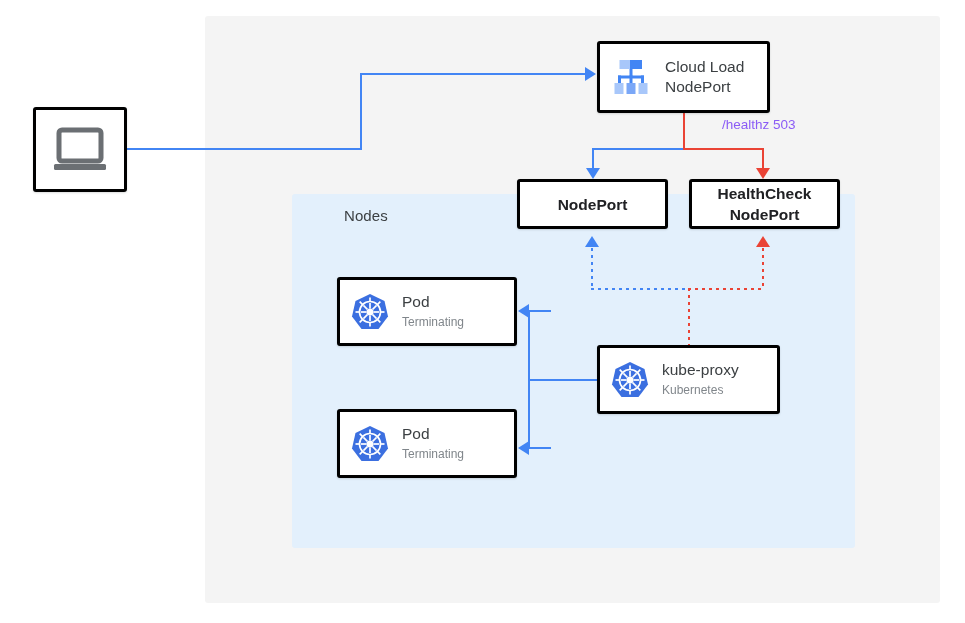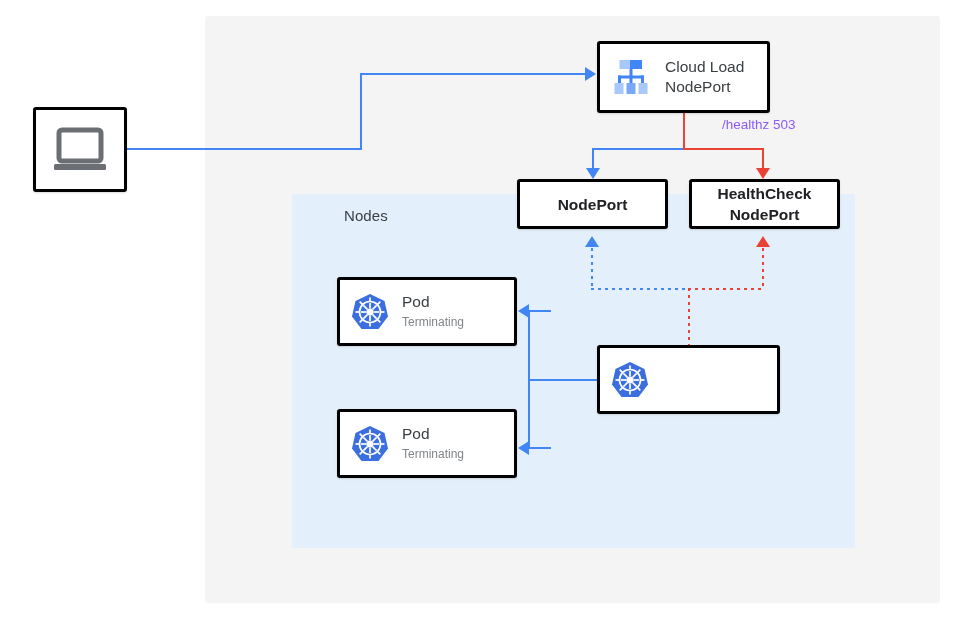--- a/index.html
+++ b/index.html
@@ -309,15 +309,19 @@
           <line x1="22.6" y1="17.4" x2="26.6" y2="13.4"></line>
           <line x1="23.6" y1="20" x2="29" y2="20"></line>
           <line x1="22.6" y1="22.6" x2="26.6" y2="26.6"></line>
           <line x1="20" y1="23.6" x2="20" y2="29"></line>
           <line x1="17.4" y1="22.6" x2="13.4" y2="26.6"></line>
           <line x1="16.4" y1="20" x2="11" y2="20"></line>
           <line x1="17.4" y1="17.4" x2="13.4" y2="13.4"></line>
         </g>
       </svg>
     </span>
+    <span class="card-text">
+      <span class="title-main">kube-proxy</span>
+      <span class="title-sub">Kubernetes</span>
+    </span>
   </div>
 
 </div>
 
 </body></html>

